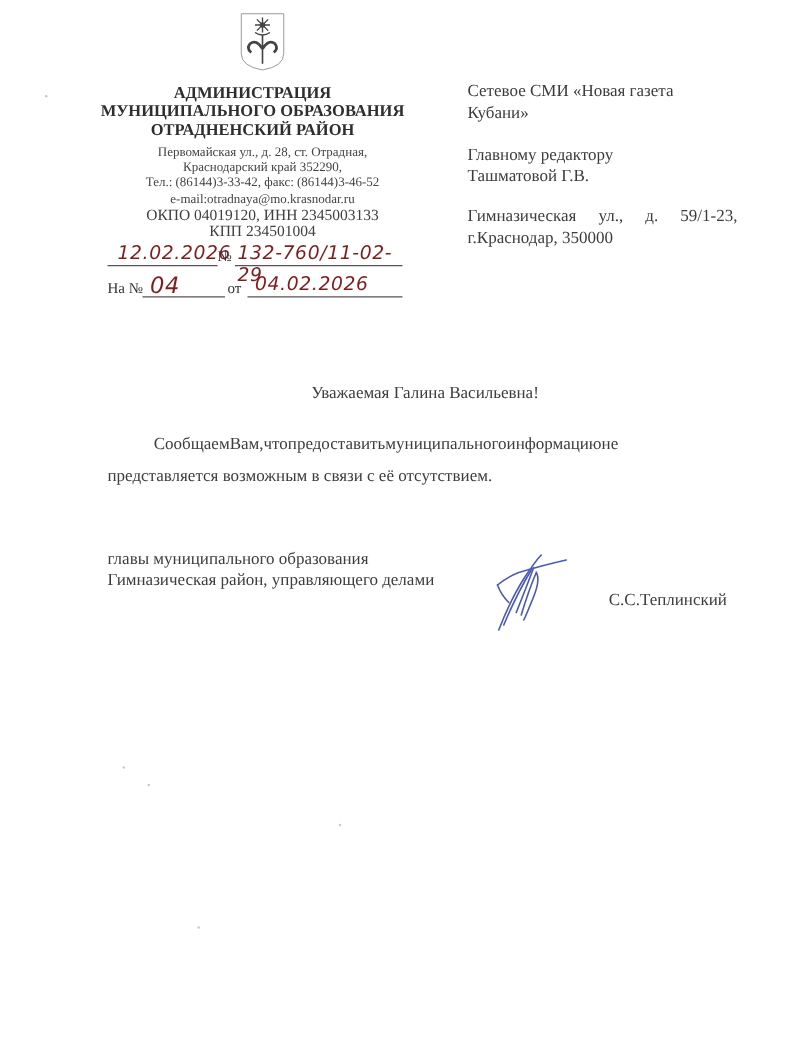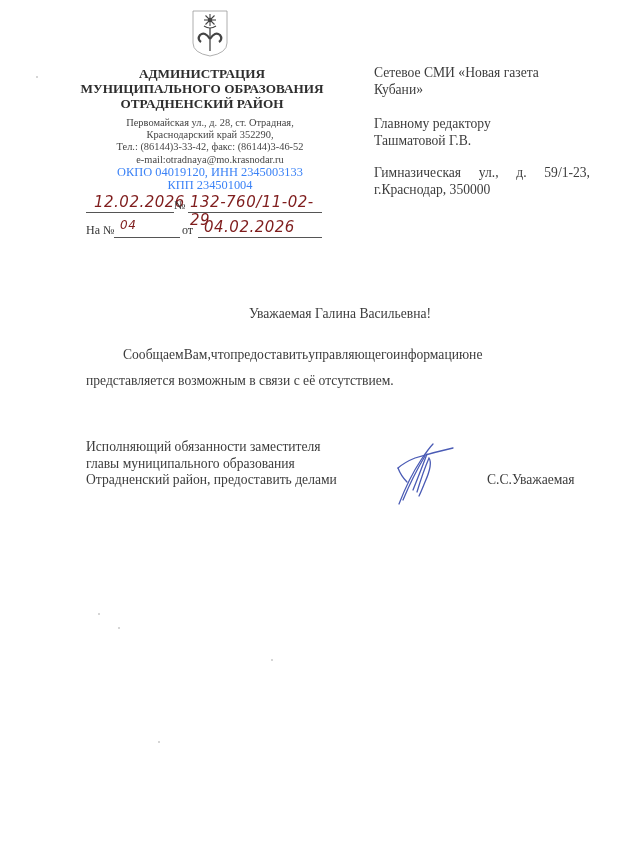--- a/index.html
+++ b/index.html
@@ -7,21 +7,21 @@
          font-family: "Liberation Serif", "DejaVu Serif", serif; color: #3a3a3a; }
   .abs { position: absolute; }
   .center { text-align: center; }
 
   
   #emblem { left: 191px; top: 9px; width: 38px; height: 48px; }
 
   
   .org { left: 72px; width: 260px; font-weight: bold; font-size: 13.2px; line-height: 15px; color: #2e2e2e; text-align: center; }
   .addr { left: 80px; width: 260px; font-size: 10.4px; line-height: 12.2px; color: #444; }
-  .codes { left: 80px; width: 260px; font-size: 12.4px; line-height: 13px; color: #3b82f6; }
+  .codes { left: 80px; width: 260px; font-size: 12.4px; line-height: 13px; color: #404040; }
 
   
   .reg-line { border-bottom: 1px solid #555; height: 0; }
   .hw { font-family: "DejaVu Sans", sans-serif; font-style: italic; color: #7f1d1d; letter-spacing: 0.5px; }
   .small-label { font-size: 12px; color: #333; }
 
   
   .rcp { left: 374px; width: 220px; font-size: 13.6px; line-height: 17px; color: #3c3c3c; }
   .rcp-just { display: flex; justify-content: space-between; width: 216px; }
 
@@ -76,21 +76,21 @@
 <div class="abs" style="left:86px; top:193px; width:236px; height:20px;">
   <span class="abs hw" style="left:8px; top:0px; font-size:15px;">12.02.2026</span>
   <span class="abs small-label" style="left:88px; top:5px;">№</span>
   <span class="abs hw" style="left:104px; top:0px; font-size:15px;">132-760/11-02-29</span>
   <div class="abs reg-line" style="left:0; top:19px; width:88px;"></div>
   <div class="abs reg-line" style="left:102px; top:19px; width:134px;"></div>
 </div>
 
 <div class="abs" style="left:86px; top:218px; width:236px; height:20px;">
   <span class="abs small-label" style="left:0; top:5px;">На №</span>
-  <span class="abs hw" style="left:34px; top:0px; font-size:12px;">04</span>
+  <span class="abs hw" style="left:34px; top:0px; font-size:18px;">04</span>
   <span class="abs small-label" style="left:96px; top:5px;">от</span>
   <span class="abs hw" style="left:118px; top:0px; font-size:15px;">04.02.2026</span>
   <div class="abs reg-line" style="left:28px; top:19px; width:66px;"></div>
   <div class="abs reg-line" style="left:112px; top:19px; width:124px;"></div>
 </div>
 
 <div class="abs rcp" style="top:64px;">
   <div>Сетевое СМИ «Новая газета</div>
   <div>Кубани»</div>
 </div>
@@ -109,43 +109,42 @@
 </div>
 
 <div class="abs greeting">Уважаемая Галина Васильевна!</div>
 
 <div class="abs para" style="top:342px;">
   <div class="para-line1">
     <span>Сообщаем</span>
     <span>Вам,</span>
     <span>что</span>
     <span>предоставить</span>
-    <span>управляющего</span>
+    <span>муниципального</span>
     <span>информацию</span>
     <span>не</span>
   </div>
   <div>представляется возможным в связи с её отсутствием.</div>
 </div>
 
 <div class="abs sig" style="top:439px;">
-  <div>Исполняющий обязанности заместителя</div>
   <div>главы муниципального образования</div>
-  <div>Отрадненский район, предоставить делами</div>
+  <div>Гимназическая район, управляющего делами</div>
 </div>
 
 <svg id="signature" class="abs" viewBox="0 0 62 66">
   <g fill="none" stroke="#4a5bb5" stroke-width="1.3" stroke-linecap="round">
     <path d="M4 62 Q14 36 26 18 Q34 6 38 2"></path>
     <path d="M8 58 Q18 34 30 14"></path>
     <path d="M3 26 Q10 20 20 16 Q40 10 58 6"></path>
     <path d="M3 26 Q6 34 12 40"></path>
     <path d="M22 50 Q28 30 34 16 Q38 22 30 40 Q26 50 24 54"></path>
     <path d="M18 48 Q26 28 32 12"></path>
   </g>
 </svg>
 
-<div class="abs signer">С.С.Уважаемая</div>
+<div class="abs signer">С.С.Теплинский</div>
 
 <span class="speck" style="left:98px; top:613px;"></span>
 <span class="speck" style="left:118px; top:627px;"></span>
 <span class="speck" style="left:271px; top:659px;"></span>
 <span class="speck" style="left:158px; top:741px;"></span>
 <span class="speck" style="left:36px; top:76px;"></span>
 
 </body></html>

